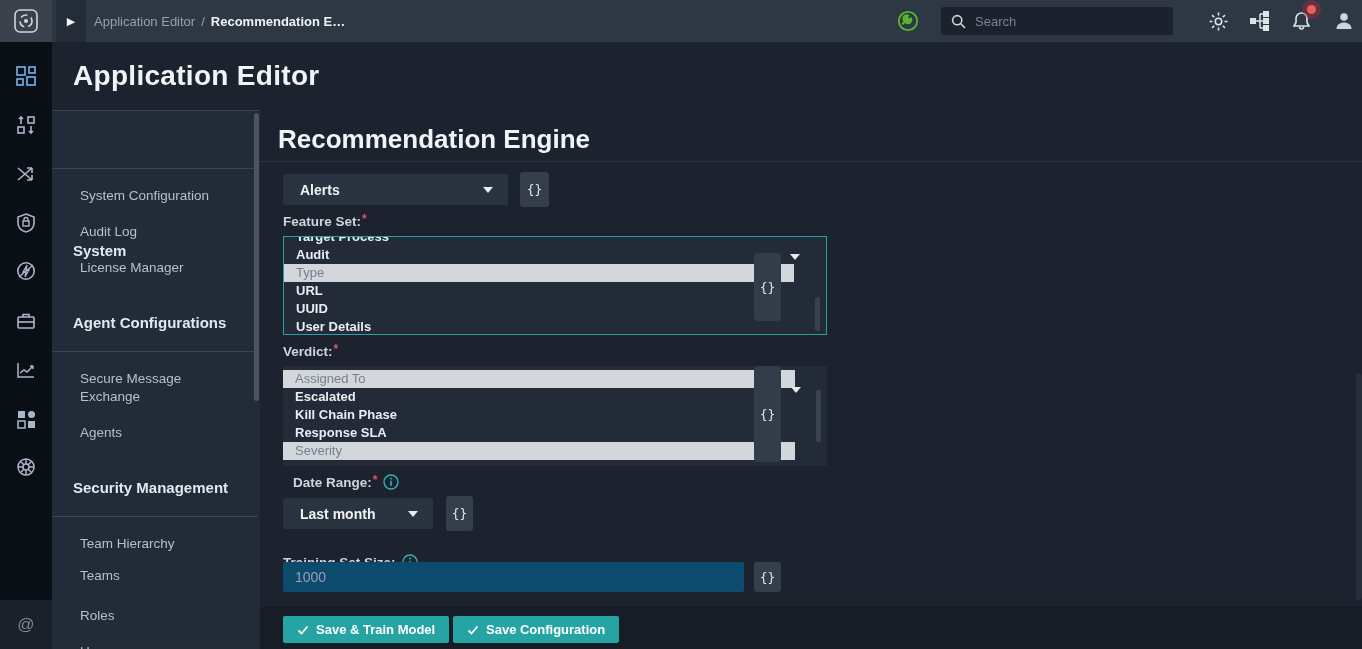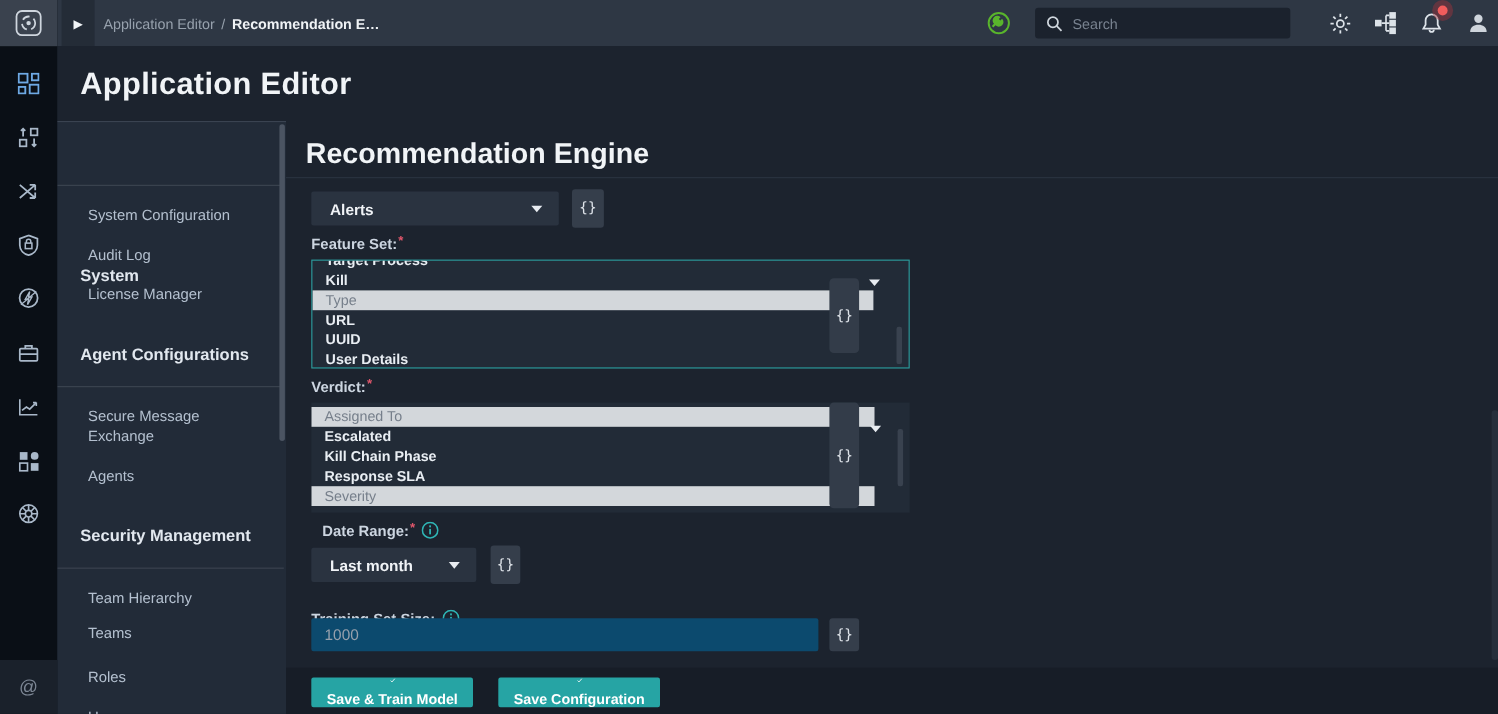--- a/index.html
+++ b/index.html
@@ -55,21 +55,21 @@
   .listbox.focused { border:1px solid #2b9f9f; }
   .lb-row { height:18px; line-height:18px; padding-left:12px; font-size:13px; font-weight:bold; color:#e9eef3; cursor:pointer; white-space:nowrap; }
   .lb-row.partial { margin-top:-9px; }
   .lb-row.selected { background:#d3d7db; color:#767f8b; font-weight:normal; width:calc(100% - 32px); }
   .lb-caret { position:absolute; right:26px; }
   .lb-thumb { position:absolute; right:6px; width:5px; background:#39424f; border-radius:2px; cursor:pointer; }
 
   .text-input { position:absolute; background:#0c4a6e; border:none; border-radius:2px; color:#96a0ac; font-size:14px; padding-left:12px; outline:none; font-family:"Liberation Sans",sans-serif; }
 
   .footer { position:absolute; left:0; top:497px; width:1102px; height:42px; background:#171d27; }
-  .action-btn { position:absolute; top:9px; height:27px; background:#26a4a4; border:none; border-radius:2px; color:#ffffff; font-size:13px; font-weight:bold; display:flex; align-items:center; justify-content:center; gap:7px; cursor:pointer; padding:0 14px; font-family:"Liberation Sans",sans-serif;flex-direction:column; }
+  .action-btn { position:absolute; top:9px; height:27px; background:#26a4a4; border:none; border-radius:2px; color:#ffffff; font-size:13px; font-weight:bold; display:flex; align-items:center; justify-content:center; gap:7px; cursor:pointer; padding:0 14px; font-family:"Liberation Sans",sans-serif; }
 
   .content-thumb { position:absolute; right:0; top:263px; width:6px; height:227px; background:#262f3b; border-radius:3px; cursor:pointer; }
 
   .badge { position:absolute; right:-4px; top:-5px; width:9px; height:9px; background:#f25c5c; border-radius:50%; box-shadow:0 0 0 5px rgba(160,50,60,.45); }
 </style>
 </head>
 <body>
 
 <div class="screen">
 
@@ -247,21 +247,21 @@
       <span>Alerts</span>
       <span class="caret sel-caret"></span>
     </div>
     <button class="code-btn" style="left:260px; top:62px; width:29px; height:35px;">{}</button>
 
     <div class="field-label" style="left:23px; top:104px;">
       <span><span>Feature Set:</span><span class="req">*</span></span>
     </div>
     <div class="listbox focused" style="top:126px; height:99px;">
       <div class="lb-row partial">Target Process</div>
-      <div class="lb-row">Kill</div>
+      <div class="lb-row">Audit</div>
       <div class="lb-row selected">Type</div>
       <div class="lb-row">URL</div>
       <div class="lb-row">UUID</div>
       <div class="lb-row">User Details</div>
       <span class="caret lb-caret" style="top:17px"></span>
       <div class="lb-thumb" style="top:60px; height:34px;"></div>
     </div>
     <button class="code-btn code-tall" style="left:494px; top:143px; width:27px; height:68px;">{}</button>
 
     <div class="field-label" style="left:23px; top:234px;">

